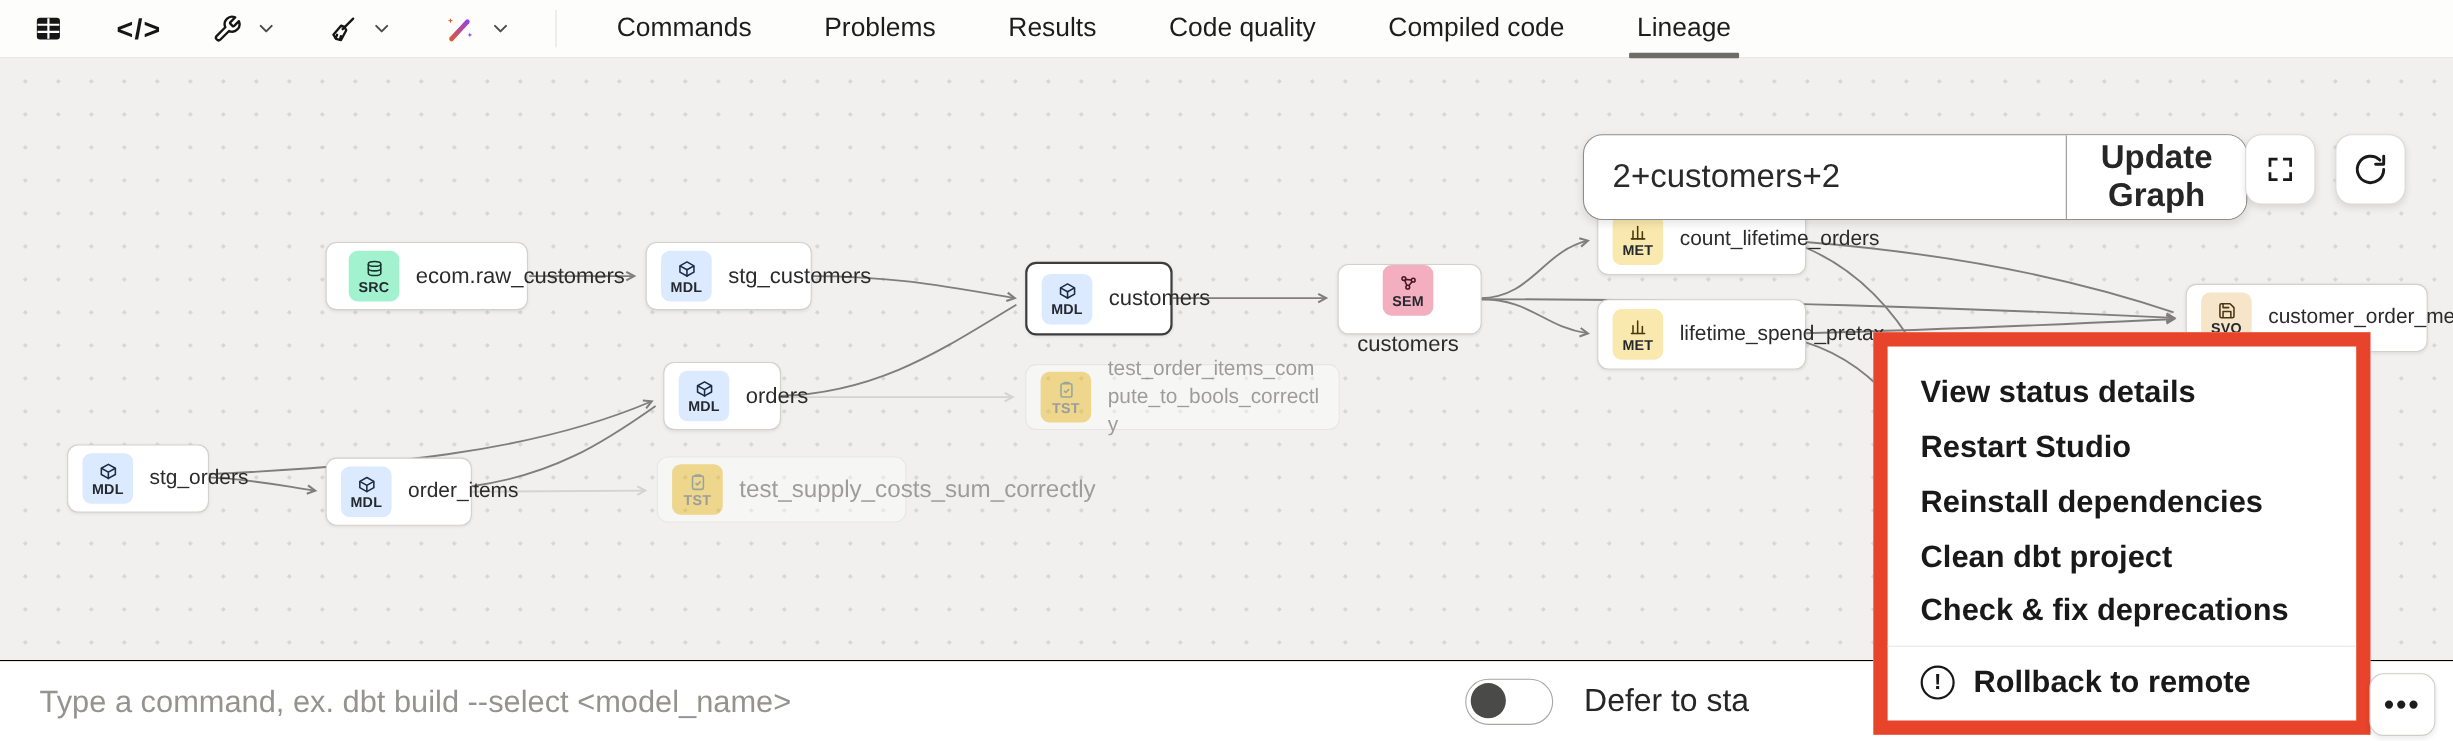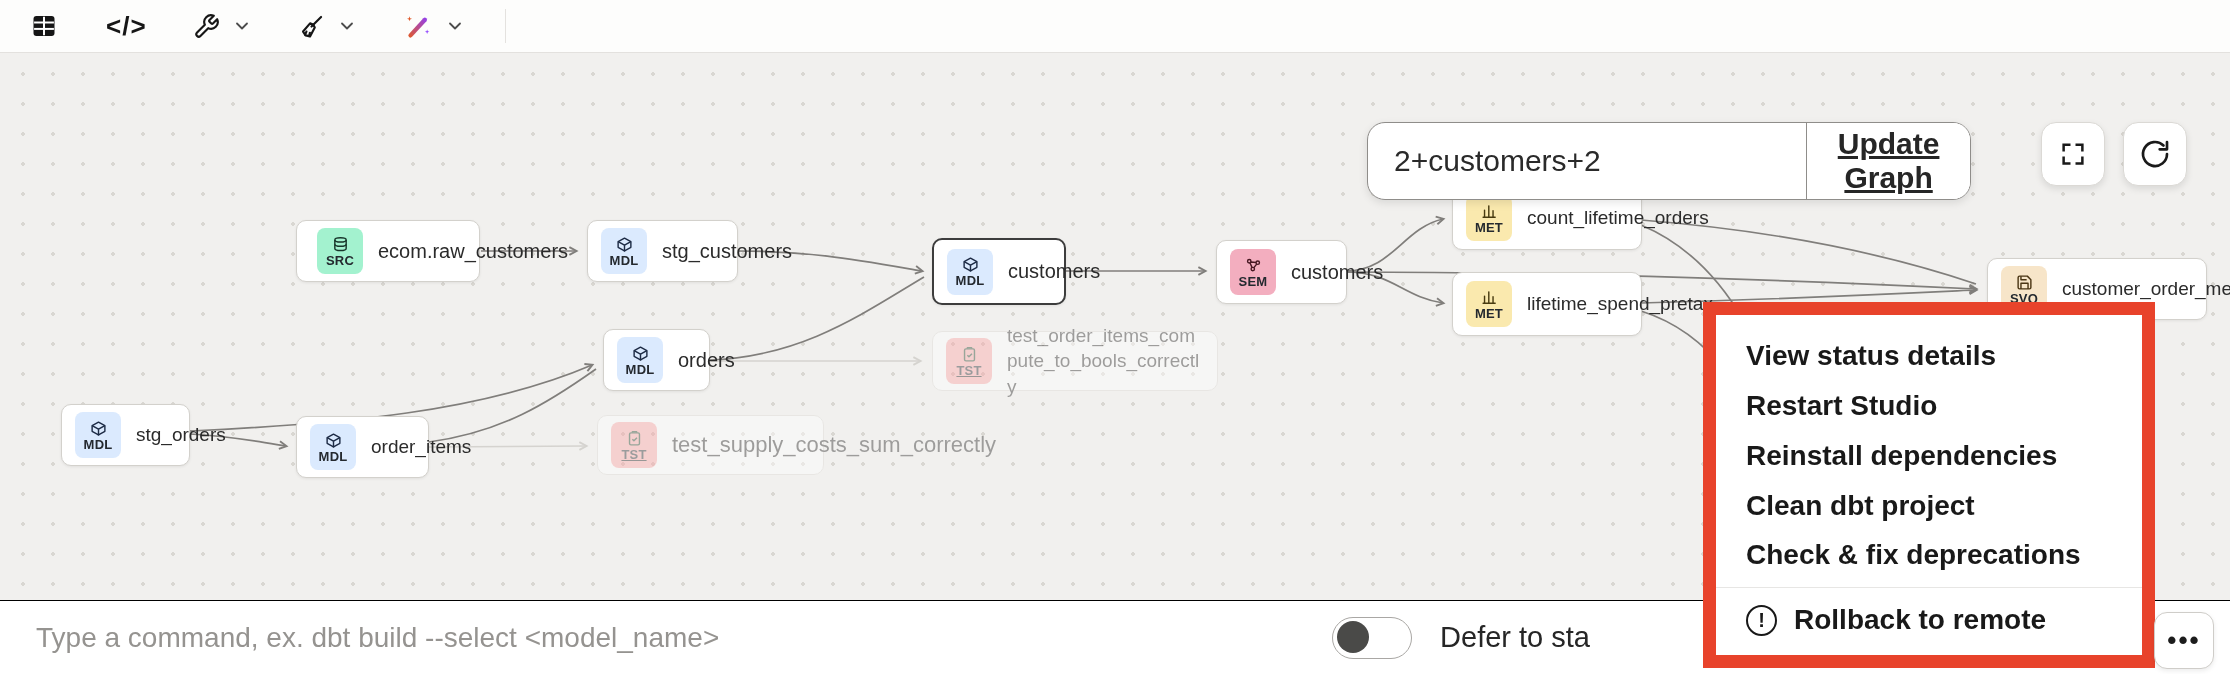--- a/index.html
+++ b/index.html
@@ -54,40 +54,40 @@
   }
   .node.selected { border: 2.5px solid #3d3d3d; }
   .node.faded { opacity: .42; box-shadow: none; border-color: #dcdad6; }
   .badge {
     width: 46px; height: 46px; border-radius: 8px; flex: 0 0 auto;
     display: flex; flex-direction: column; align-items: center; justify-content: center; gap: 1px;
   }
   .badge svg { display: block; }
   .blabel { font-size: 13px; font-weight: 600; color: #24292f; letter-spacing: .2px; line-height: 1; }
   .b-src { background: #a3f2cf; } .b-mdl { background: #dbeafe; align-items: center; } .b-sem { background: #f3aebf; }
-  .b-met { background: #fae9ae; } .b-svq { background: #f7e5c9; } .b-tst { background: #fca5a5; text-decoration: underline; }
+  .b-met { background: #fae9ae; } .b-svq { background: #f7e5c9; } .b-tst { background: #eab308; }
   .nname { font-size: 20px; color: #2b2b2b; white-space: nowrap; }
   .nname.wrap { white-space: normal; word-break: break-all; line-height: 1.35; font-size: 19px; }
 
   
   .selector {
-    position: absolute; left: 1367px; top: 122px; width: 604px; height: 78px;
+    position: absolute; left: 1439px; top: 122px; width: 604px; height: 78px;
     background: #fff; border: 1.6px solid #8f8d8a; border-radius: 18px;
     display: flex; align-items: stretch; z-index: 6;
     box-shadow: 0 3px 8px rgba(0,0,0,.10); overflow: hidden;
   }
   .selector input {
     flex: 1 1 auto; border: none; outline: none; background: transparent;
     font-family: "Liberation Sans", sans-serif; font-size: 30px; color: #2a2a2a; padding: 0 26px;
   }
   .sel-divider { width: 1.6px; background: #8f8d8a; }
   .update-btn {
     width: 225px; display: flex; align-items: center; justify-content: center;
     font-size: 30px; font-weight: 600; color: #262626; cursor: pointer; background: #fff;
-    border: none; font-family: "Liberation Sans", sans-serif; text-decoration: underline;
+    border: none; font-family: "Liberation Sans", sans-serif;
   }
   .sq-btn {
     position: absolute; width: 64px; height: 64px; top: 122px; background: #fff;
     border: 1px solid #dbd9d5; border-radius: 15px; display: flex; align-items: center;
     justify-content: center; box-shadow: 0 3px 7px rgba(0,0,0,.10); cursor: pointer; z-index: 6;
   }
   .fs-btn { left: 2041px; } .rf-btn { left: 2123px; }
 
   
   .ctx {
@@ -191,20 +191,28 @@
           <path d="M19.3 14.8l.45 1.35 1.35.45-1.35.45-.45 1.35-.45-1.35-1.35-.45 1.35-.45z" fill="#8b3dff"></path>
         </svg>
       </span>
       <span class="tb-icon">
         <svg width="20" height="20" viewBox="0 0 24 24" fill="none" stroke="#4c4c4c" stroke-width="2.2" stroke-linecap="round" stroke-linejoin="round">
             <path d="M6 9l6 6 6-6"></path>
           </svg>
       </span>
     </span>
     <span class="tb-divider"></span>
+  </div>
+  <div class="tabs">
+    <div class="tab">Commands</div>
+    <div class="tab">Problems</div>
+    <div class="tab">Results</div>
+    <div class="tab">Code quality</div>
+    <div class="tab">Compiled code</div>
+    <div class="tab active">Lineage</div>
   </div>
 </div>
 
 <div class="canvas">
   <svg class="edges" width="2230" height="547" viewBox="0 53 2230 547">
     <defs>
       <marker id="arr" viewBox="0 0 10 10" refX="7.5" refY="5" markerWidth="6.5" markerHeight="6.5" orient="auto-start-reverse">
         <path d="M1.5,1.5 L8,5 L1.5,8.5" fill="none" stroke="#807e7b" stroke-width="1.7"></path>
       </marker>
       <marker id="arrf" viewBox="0 0 10 10" refX="7.5" refY="5" markerWidth="6.5" markerHeight="6.5" orient="auto-start-reverse">
@@ -259,21 +267,21 @@
     <svg width="17" height="17" viewBox="0 0 24 24" fill="none" stroke="#1d2b45" stroke-width="2" stroke-linejoin="round">
         <path d="M21 8l-9-5-9 5v8l9 5 9-5z"></path>
         <path d="M3 8l9 5 9-5"></path>
         <path d="M12 13v9"></path>
       </svg>
     <span class="blabel">MDL</span>
   </span>
   <span class="nname">customers</span>
 </div>
 
-<div class="node" style="left:1216px;top:240px;width:131px;height:64px;">
+<div class="node" style="left:1216px;top:240px;width:131px;height:64px;flex-direction:column;">
   <span class="badge b-sem">
     <svg width="17" height="17" viewBox="0 0 24 24" fill="none" stroke="#471722" stroke-width="2">
         <circle cx="6" cy="6" r="2.4"></circle>
         <circle cx="18" cy="8" r="2.4"></circle>
         <circle cx="11" cy="17" r="2.4"></circle>
         <path d="M8 7l7.7 .8M7 8.2L10 15M16.5 10l-4.3 5.3"></path>
       </svg>
     <span class="blabel">SEM</span>
   </span>
   <span class="nname">customers</span>

